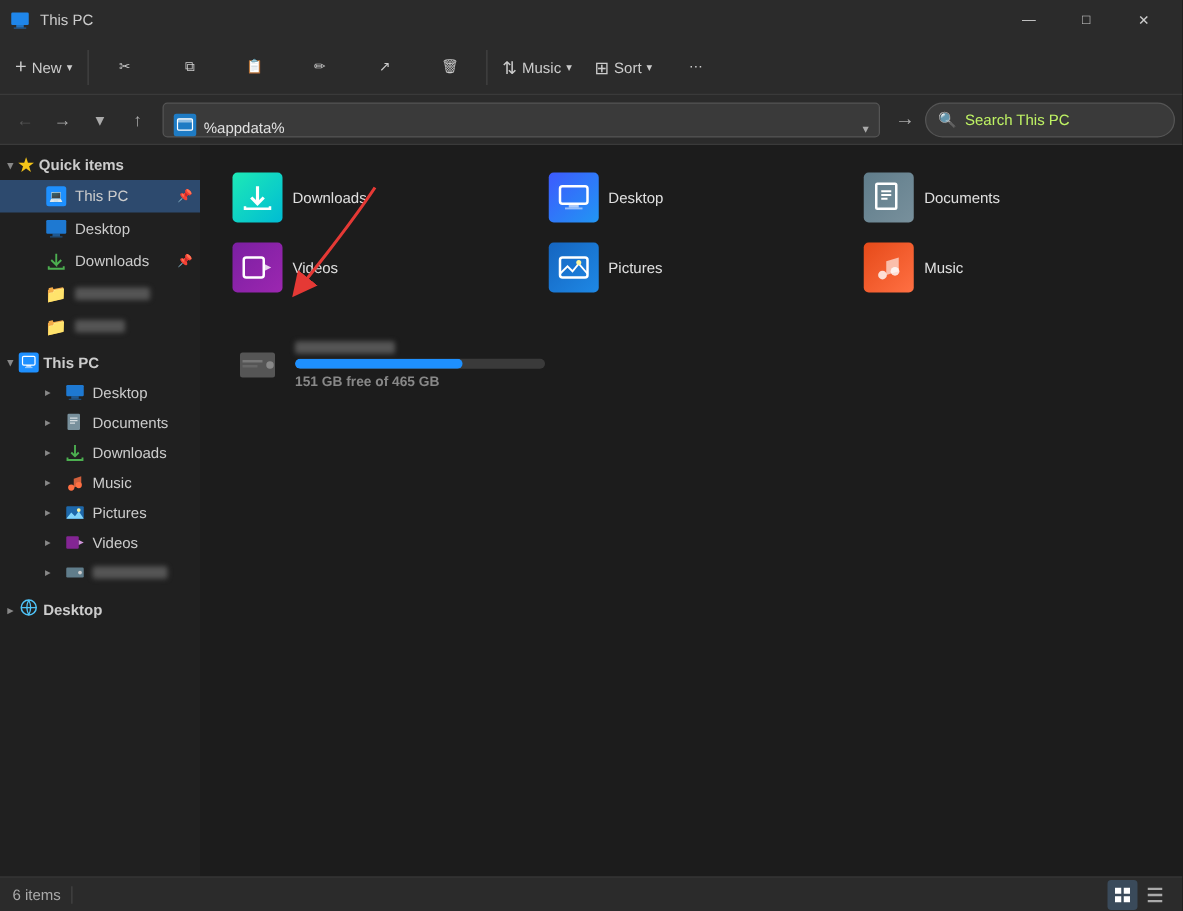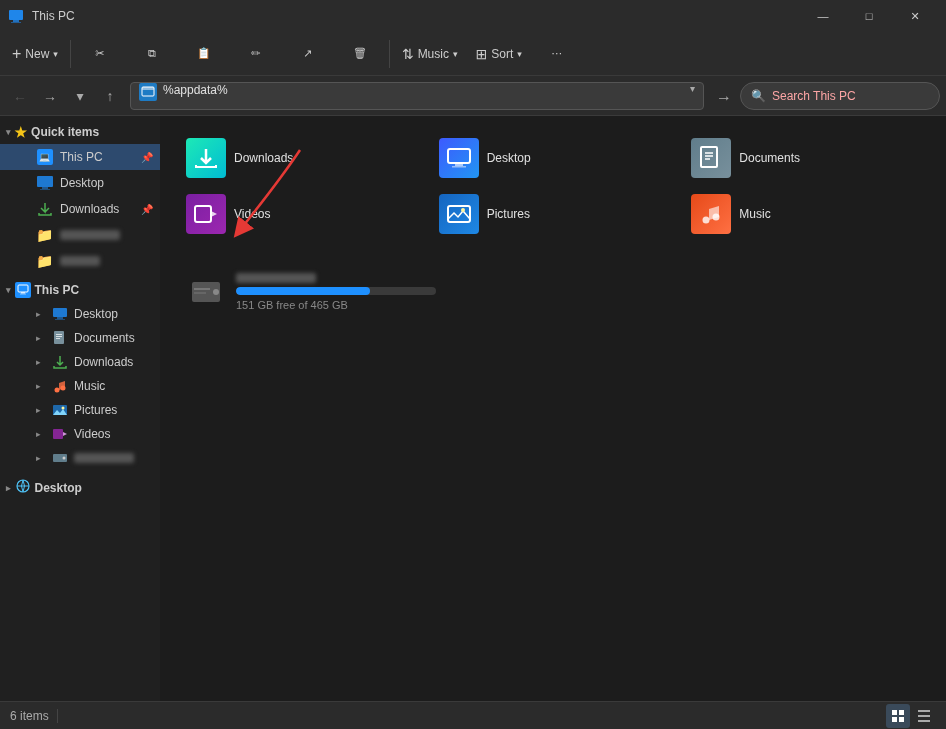--- a/index.html
+++ b/index.html
@@ -113,21 +113,21 @@
       border: none;
     }
     .nav-btn.disabled { color: #555; cursor: default; }
     .address-bar {
       flex: 1;
       height: 28px;
       background: #3a3a3a;
       border: 1px solid #555;
       border-radius: 4px;
       display: flex;
-      align-items: flex-start;
+      align-items: flex-end;
       padding: 0 8px;
       margin: 0 4px;
     }
     .address-bar-icon {
       width: 18px; height: 18px;
       background: #1e7bc4;
       border-radius: 2px;
       margin-right: 6px;
       display: flex; align-items: center; justify-content: center;
       font-size: 10px;
@@ -157,21 +157,21 @@
       height: 28px;
       background: #3a3a3a;
       border: 1px solid #555;
       border-radius: 14px;
       display: flex;
       align-items: center;
       padding: 0 10px;
       gap: 6px;
     }
     .search-icon { color: #888; font-size: 12px; }
-    .search-text { color: #fca5a5; font-size: 12px; }
+    .search-text { color: #bef264; font-size: 12px; }
 
     
     .main-layout {
       display: flex;
       height: calc(729px - 32px - 44px - 40px - 28px);
     }
 
     
     .sidebar {
       width: 160px;
@@ -319,20 +319,21 @@
       margin-bottom: 2px;
     }
     .drive-bar-fill {
       height: 100%;
       background: #1e90ff;
       border-radius: 4px;
     }
     .drive-space {
       font-size: 11px;
       color: #888;
+      font-weight: bold;
     }
 
     
     .status-bar {
       height: 28px;
       background: #2b2b2b;
       border-top: 1px solid #3a3a3a;
       display: flex;
       align-items: center;
       padding: 0 10px;

